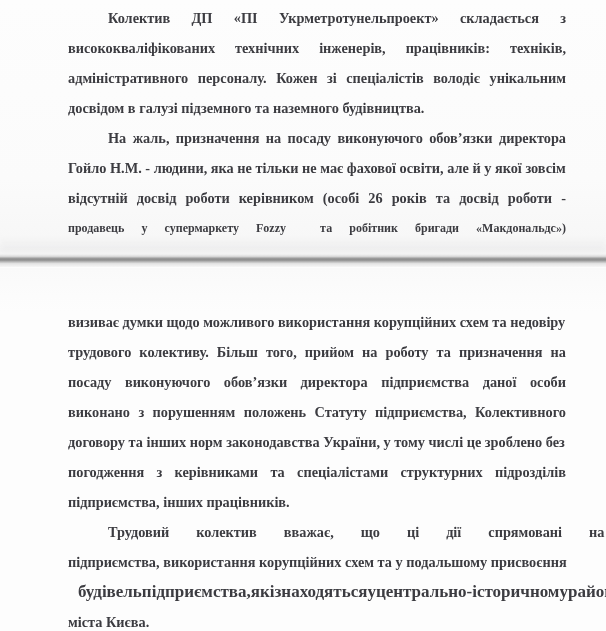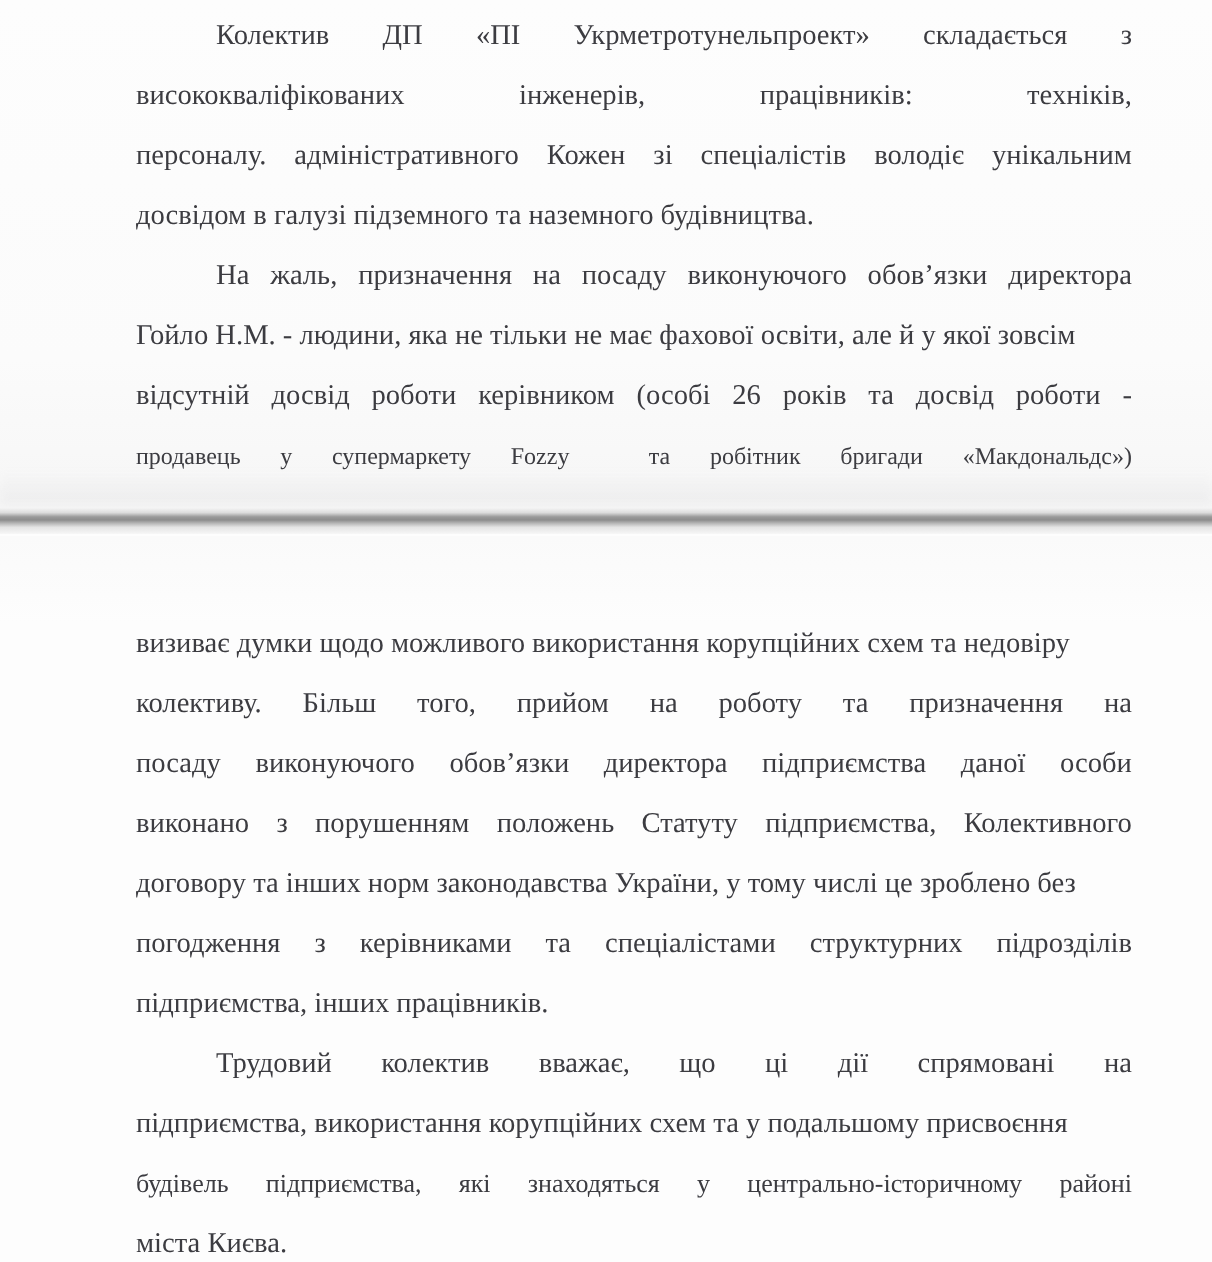--- a/index.html
+++ b/index.html
@@ -19,20 +19,21 @@
     background: #fdfdfd;
   }
 
   
   .sheet {
     position: absolute;
     left: 0;
     width: 606px;
     background: #fcfcfc;
     overflow: hidden;
+    font-weight: bold;
   }
   .sheet-top {
     top: 0;
     height: 256px;
     background: linear-gradient(180deg, #fdfdfd 0%, #fbfbfb 70%, #f6f6f6 100%);
   }
   .sheet-bottom {
     top: 268px;
     height: 365px;
     background: linear-gradient(180deg, #fafafa 0%, #fdfdfd 12%, #fdfdfd 100%);
@@ -88,49 +89,49 @@
 </style>
 </head>
 <body>
 
 <div class="page">
 
   <div class="sheet sheet-top">
     <div class="textblock tb-top">
         <div class="para-wrap">
           <div class="ln j ind" style="color: rgb(60, 60, 65); font-size: 14.3px;"><span class="w">Колектив</span><span class="w">ДП</span><span class="w">«ПІ</span><span class="w">Укрметротунельпроект»</span><span class="w">складається</span><span class="w">з</span></div>
-          <div class="ln j" style="color: rgb(60, 60, 65); font-size: 14.3px;"><span class="w">висококваліфікованих</span><span class="w">інженерів,</span><span class="w">працівників:</span><span class="w">техніків,</span></div>
-          <div class="ln j" style="color: rgb(60, 60, 65); font-size: 14.3px;"><span class="w">персоналу.</span><span class="w">адміністративного</span><span class="w">Кожен</span><span class="w">зі</span><span class="w">спеціалістів</span><span class="w">володіє</span><span class="w">унікальним</span></div>
+          <div class="ln j" style="color: rgb(60, 60, 65); font-size: 14.3px;"><span class="w">висококваліфікованих</span><span class="w">технічних</span><span class="w">інженерів,</span><span class="w">працівників:</span><span class="w">техніків,</span></div>
+          <div class="ln j" style="color: rgb(60, 60, 65); font-size: 14.3px;"><span class="w">адміністративного</span><span class="w">персоналу.</span><span class="w">Кожен</span><span class="w">зі</span><span class="w">спеціалістів</span><span class="w">володіє</span><span class="w">унікальним</span></div>
           <div class="ln l" style="color: rgb(60, 60, 65); font-size: 14.3px;"><span class="w">досвідом в галузі підземного та наземного будівництва.</span></div>
         </div>
         <div class="para-wrap">
           <div class="ln j ind" style="color: rgb(60, 60, 65); font-size: 14.3px;"><span class="w">На</span><span class="w">жаль,</span><span class="w">призначення</span><span class="w">на</span><span class="w">посаду</span><span class="w">виконуючого</span><span class="w">обов’язки</span><span class="w">директора</span></div>
           <div class="ln l" style="color: rgb(60, 60, 65); font-size: 14.3px;"><span class="w">Гойло Н.М. - людини, яка не тільки не має фахової освіти, але й у якої зовсім</span></div>
           <div class="ln j" style="color: rgb(60, 60, 65); font-size: 14.3px;"><span class="w">відсутній</span><span class="w">досвід</span><span class="w">роботи</span><span class="w">керівником</span><span class="w">(особі</span><span class="w">26</span><span class="w">років</span><span class="w">та</span><span class="w">досвід</span><span class="w">роботи</span><span class="w">-</span></div>
           <div class="ln j" style="color: rgb(60, 60, 65); font-size: 12px;"><span class="w">продавець</span><span class="w">у</span><span class="w">супермаркету</span><span class="w">Fozzy</span><span class="w"></span><span class="w">та</span><span class="w">робітник</span><span class="w">бригади</span><span class="w">«Макдональдс»)</span></div>
         </div>
       </div>
   </div>
 
   <div class="divider-ghost"></div>
   <div class="divider"></div>
 
   <div class="sheet sheet-bottom">
     <div class="textblock tb-bottom">
         <div class="para-wrap">
           <div class="ln l" style="color: rgb(60, 60, 65); font-size: 14.3px;"><span class="w">визиває думки щодо можливого використання корупційних схем та недовіру</span></div>
-          <div class="ln j" style="color: rgb(60, 60, 65); font-size: 14.3px;"><span class="w">колективу.</span><span class="w">Більш</span><span class="w">того,</span><span class="w">прийом</span><span class="w">на</span><span class="w">роботу</span><span class="w">та</span><span class="w">призначення</span><span class="w">на</span></div>
+          <div class="ln j" style="color: rgb(60, 60, 65); font-size: 14.3px;"><span class="w">трудового</span><span class="w">колективу.</span><span class="w">Більш</span><span class="w">того,</span><span class="w">прийом</span><span class="w">на</span><span class="w">роботу</span><span class="w">та</span><span class="w">призначення</span><span class="w">на</span></div>
           <div class="ln j" style="color: rgb(60, 60, 65); font-size: 14.3px;"><span class="w">посаду</span><span class="w">виконуючого</span><span class="w">обов’язки</span><span class="w">директора</span><span class="w">підприємства</span><span class="w">даної</span><span class="w">особи</span></div>
           <div class="ln j" style="color: rgb(60, 60, 65); font-size: 14.3px;"><span class="w">виконано</span><span class="w">з</span><span class="w">порушенням</span><span class="w">положень</span><span class="w">Статуту</span><span class="w">підприємства,</span><span class="w">Колективного</span></div>
           <div class="ln l" style="color: rgb(60, 60, 65); font-size: 14.3px;"><span class="w">договору та інших норм законодавства України, у тому числі це зроблено без</span></div>
           <div class="ln j" style="color: rgb(60, 60, 65); font-size: 14.3px;"><span class="w">погодження</span><span class="w">з</span><span class="w">керівниками</span><span class="w">та</span><span class="w">спеціалістами</span><span class="w">структурних</span><span class="w">підрозділів</span></div>
           <div class="ln l" style="color: rgb(60, 60, 65); font-size: 14.3px;"><span class="w">підприємства, інших працівників.</span></div>
         </div>
         <div class="para-wrap">
-          <div class="ln j ind" style="color: rgb(60, 60, 65); font-size: 14.3px;"><span class="w">Трудовий</span><span class="w">колектив</span><span class="w">вважає,</span><span class="w">що</span><span class="w">ці</span><span class="w">дії</span><span class="w">спрямовані</span><span class="w">на</span></div>
+          <div class="ln j ind" style="color: rgb(60, 60, 65); font-size: 14.3px; gap: 27px;"><span class="w">Трудовий</span><span class="w">колектив</span><span class="w">вважає,</span><span class="w">що</span><span class="w">ці</span><span class="w">дії</span><span class="w">спрямовані</span><span class="w">на</span></div>
           <div class="ln l" style="color: rgb(60, 60, 65); font-size: 14.3px;"><span class="w">підприємства, використання корупційних схем та у подальшому присвоєння</span></div>
-          <div class="ln j" style="color: rgb(60, 60, 65); font-size: 13px;"><span class="w">будівель</span><span class="w">підприємства,</span><span class="w">які</span><span class="w">знаходяться</span><span class="w">у</span><span class="w">центрально-історичному</span><span class="w">районі</span></div>
+          <div class="ln j" style="color: rgb(60, 60, 65); font-size: 17px; margin-left: 10px;"><span class="w">будівель</span><span class="w">підприємства,</span><span class="w">які</span><span class="w">знаходяться</span><span class="w">у</span><span class="w">центрально-історичному</span><span class="w">районі</span></div>
           <div class="ln l" style="color: rgb(60, 60, 65); font-size: 14.3px;"><span class="w">міста Києва.</span></div>
         </div>
       </div>
   </div>
 
 </div>
 
 </body></html>

